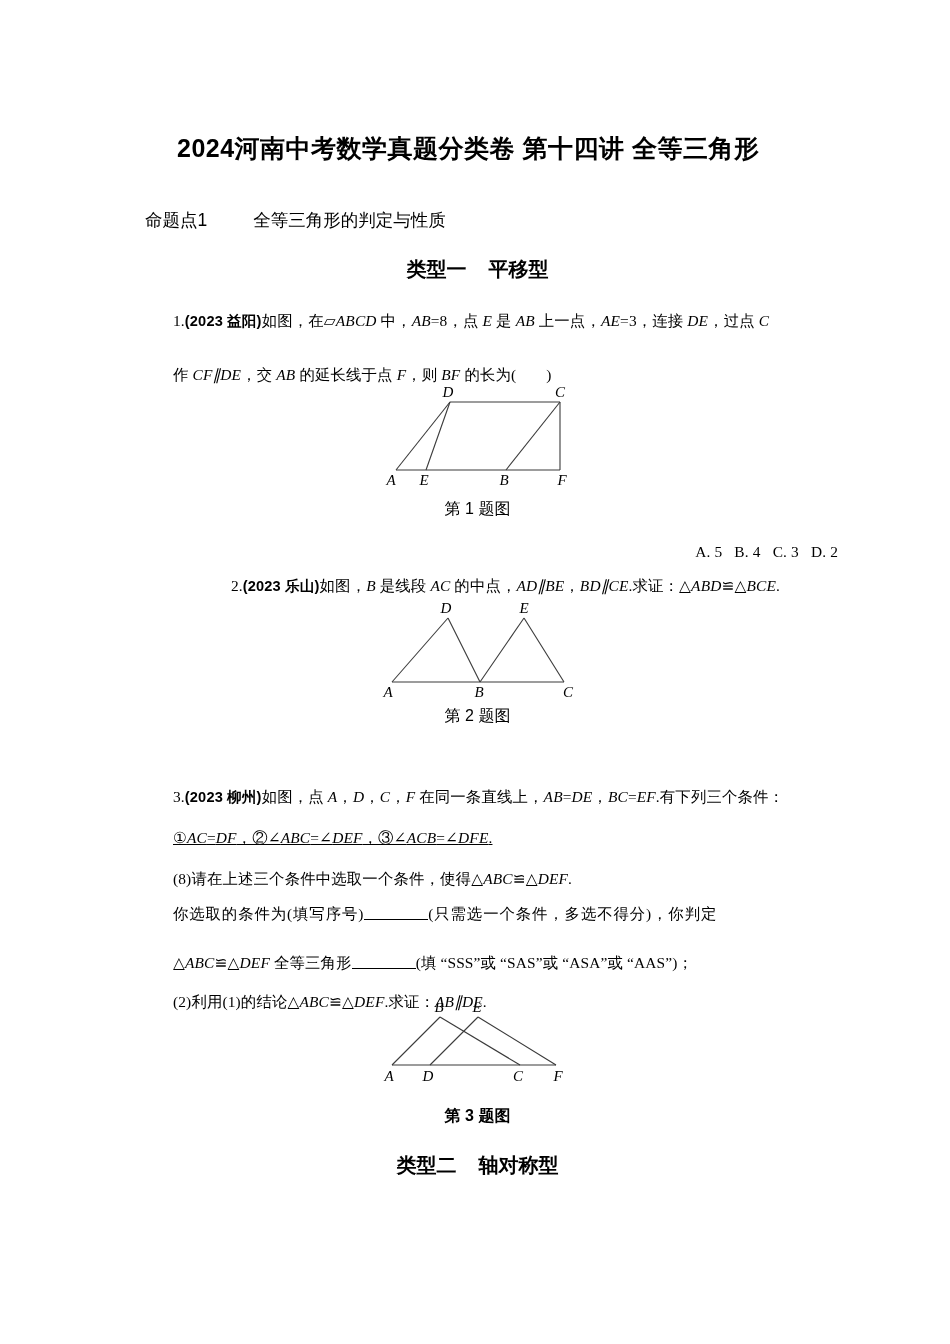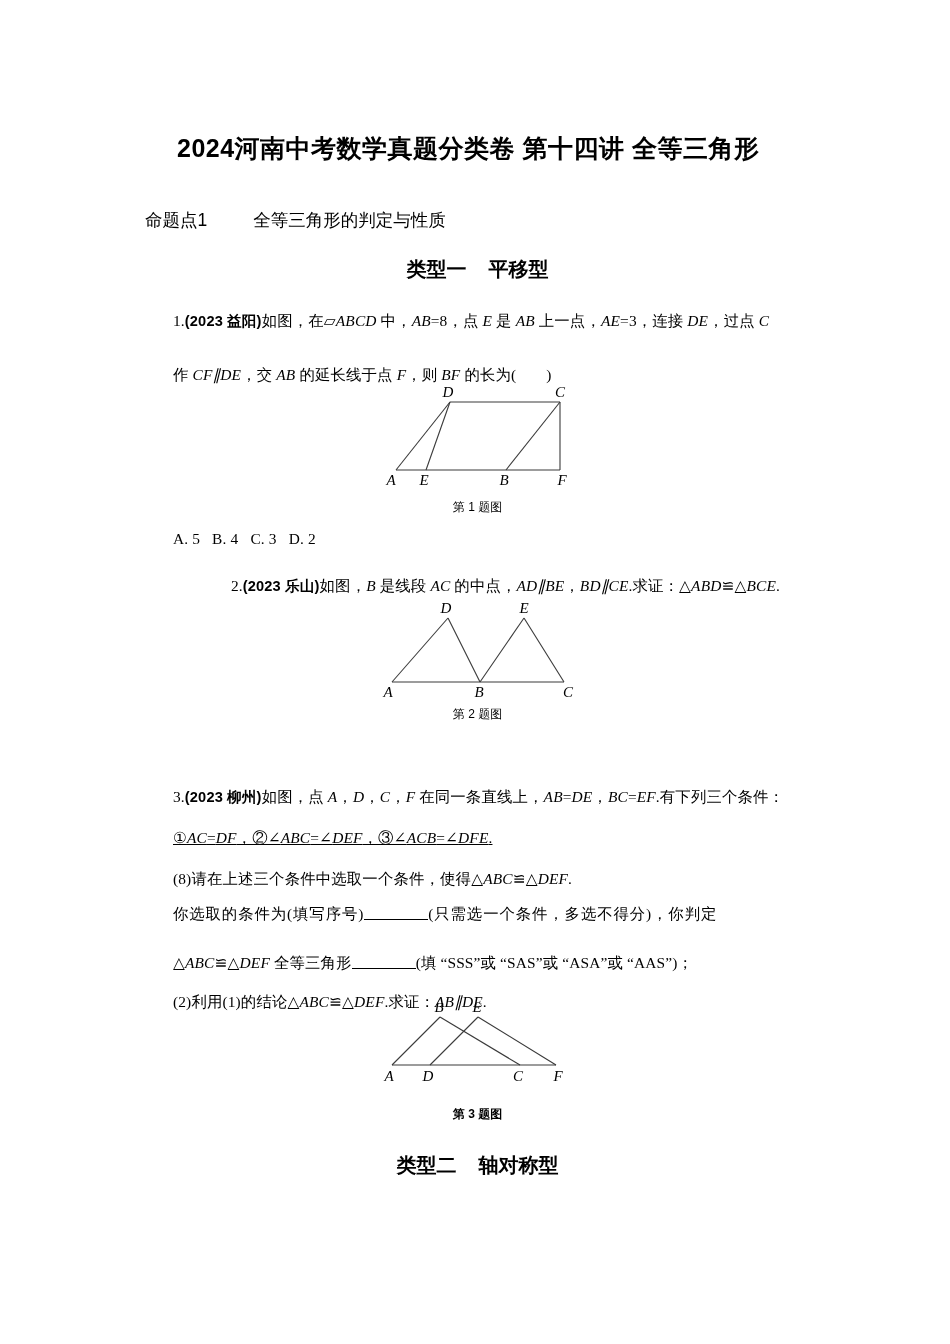--- a/index.html
+++ b/index.html
@@ -94,21 +94,21 @@
     vertical-align: -1px;
   }
   .paren-gap { display: inline-block; width: 30px; }
 
   
   .fig-caption {
     position: absolute;
     width: 665px;
     text-align: center;
     font-family: "Liberation Sans", "DejaVu Sans", sans-serif;
-    font-size: 12px;
+    font-size: 16px;
     white-space: nowrap;
   }
 
   
   .figure {
     position: absolute;
     left: 0;
     width: 665px;
   }
   .figure svg { display: block; margin: 0 auto; }
@@ -158,21 +158,21 @@
         <text class="lbl" x="46" y="99" text-anchor="middle">E</text>
         <text class="lbl" x="126" y="99" text-anchor="middle">B</text>
         <text class="lbl" x="184" y="99" text-anchor="middle">F</text>
         <text class="lbl" x="70" y="11" text-anchor="middle">D</text>
         <text class="lbl" x="182" y="11" text-anchor="middle">C</text>
       </svg>
     </div>
 
     <div class="fig-caption" style="top:499px;">第 1 题图</div>
 
-    <div class="ptext" style="top:531px;">
+    <div class="ptext" style="top:544px;text-align:right;">
       <span>A. 5</span>&nbsp;&nbsp;&nbsp;<span>B. 4</span>&nbsp;&nbsp;&nbsp;<span>C. 3</span>&nbsp;&nbsp;&nbsp;<span>D. 2</span>
     </div>
 
     <div class="ptext" style="top:578px;text-align:center;">
       <span>2.</span><span class="bold-cn">(2023 乐山)</span><span>如图，</span><span class="it">B</span><span> 是线段 </span><span class="it">AC</span><span> 的中点，</span><span class="it">AD∥BE</span><span>，</span><span class="it">BD∥CE</span><span>.求证：△</span><span class="it">ABD</span><span>≌△</span><span class="it">BCE</span><span>.</span>
     </div>
 
     <div class="figure" style="top:600px;">
       <svg width="200" height="100" viewBox="0 0 200 100">
 

